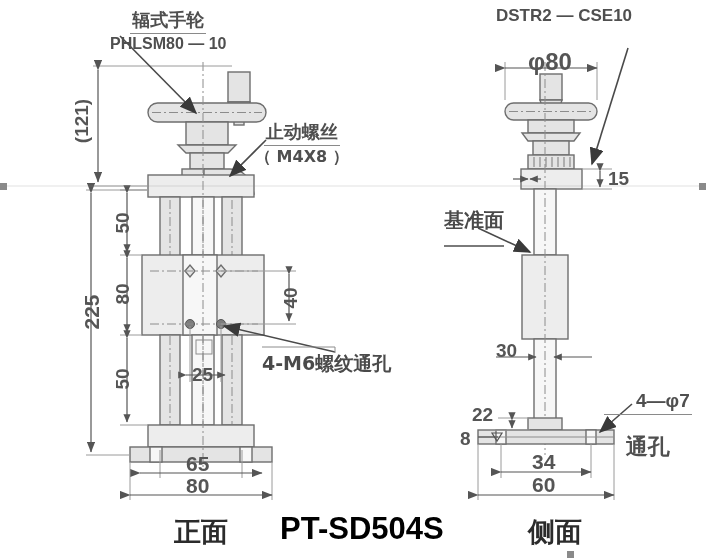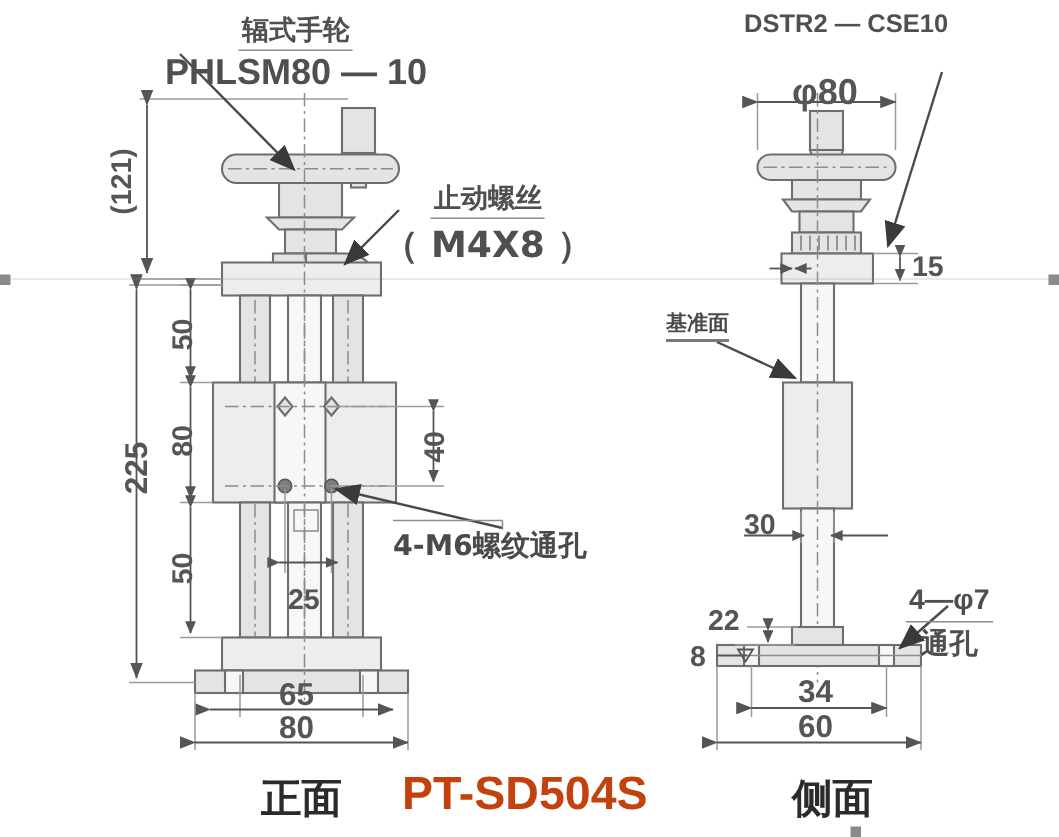--- a/index.html
+++ b/index.html
@@ -18,21 +18,21 @@
   .dim{position:absolute;white-space:nowrap;color:#555;font-weight:bold;
        font-family:"Liberation Sans","DejaVu Sans",sans-serif;font-size:19px;}
   .vdim{transform:rotate(-90deg);transform-origin:50% 50%;}
   .title{position:absolute;white-space:nowrap;font-weight:bold;font-size:27px;color:#2b2b2b;
          font-family:"DejaVu Sans","Liberation Sans",sans-serif;}
   .partno{position:absolute;white-space:nowrap;font-weight:bold;font-size:31px;
           letter-spacing:0px;
           font-family:"Liberation Sans","DejaVu Sans",sans-serif;}
   .lead-label{position:absolute;white-space:nowrap;text-align:center;color:#4f4f4f;}
   .lead-label .l1{font-size:18px;font-weight:bold;border-bottom:1.5px solid #8a8a8a;display:inline-block;padding:0 2px 1px 2px;}
-  .lead-label .l2{font-size:24px;font-weight:bold;display:block;margin-top:1px;}
+  .lead-label .l2{font-size:16px;font-weight:bold;display:block;margin-top:1px;}
   .sm .l1{font-size:14px;}
   .sm .l2{font-size:17px;}
   .selbox{position:absolute;width:7px;height:7px;background:#8a8a8a;}
 </style>
 </head>
 <body>
 
 <div id="stage">
 
   <svg id="dwg" viewBox="0 0 706 558" xmlns="http://www.w3.org/2000/svg">
@@ -247,47 +247,47 @@
   </div>
 
   <div class="lead-label sm" style="left:496px;top:5px;">
     <span class="l2">DSTR2 — CSE10</span>
   </div>
 
   <div class="txt cn" style="left:262px;top:351px;font-size:19px;">
     <span>4-M6螺纹通孔</span>
   </div>
 
-  <div class="txt cn" style="left:444px;top:207px;font-size:14px;border-bottom:2px solid #7a7a7a;padding-bottom:1px;">
+  <div class="txt cn" style="left:444px;top:207px;font-size:20px;border-bottom:2px solid #7a7a7a;padding-bottom:11px;">
     <span>基准面</span>
   </div>
 
   <div class="lead-label sm" style="left:604px;top:390px;">
-    <span class="l1" style="font-size:19px;border-bottom:none;">4—φ7</span>
-    <span class="l2 cn" style="font-size:19px;border-top:1.5px solid #8a8a8a;padding-top:1px;">通孔</span>
+    <span class="l1" style="font-size:19px;border-bottom:none;margin-left:30px;">4—φ7</span>
+    <span class="l2 cn" style="font-size:22px;border-top:1.5px solid #8a8a8a;padding-top:17px;">通孔</span>
   </div>
 
   <div class="dim vdim" style="left:52px;top:110px;width:60px;text-align:center;"><span>(121)</span></div>
   <div class="dim vdim" style="left:62px;top:300px;width:60px;text-align:center;font-size:21px;"><span>225</span></div>
   <div class="dim vdim" style="left:100px;top:212px;width:46px;text-align:center;"><span>50</span></div>
   <div class="dim vdim" style="left:100px;top:283px;width:46px;text-align:center;"><span>80</span></div>
   <div class="dim vdim" style="left:100px;top:368px;width:46px;text-align:center;"><span>50</span></div>
   <div class="dim vdim" style="left:268px;top:287px;width:46px;text-align:center;"><span>40</span></div>
-  <div class="dim" style="left:192px;top:390px;"><span>25</span></div>
+  <div class="dim" style="left:192px;top:364px;"><span>25</span></div>
   <div class="dim" style="left:186px;top:452px;font-size:21px;"><span>65</span></div>
   <div class="dim" style="left:186px;top:474px;font-size:21px;"><span>80</span></div>
 
   <div class="dim" style="left:528px;top:48px;font-size:24px;"><span>φ80</span></div>
   <div class="dim" style="left:608px;top:168px;"><span>15</span></div>
   <div class="dim" style="left:496px;top:340px;"><span>30</span></div>
   <div class="dim" style="left:472px;top:404px;"><span>22</span></div>
   <div class="dim" style="left:460px;top:428px;"><span>8</span></div>
   <div class="dim" style="left:532px;top:450px;font-size:21px;"><span>34</span></div>
   <div class="dim" style="left:532px;top:473px;font-size:21px;"><span>60</span></div>
 
   <div class="title cn" style="left:528px;top:514px;"><span>侧面</span></div>
   <div class="title cn" style="left:174px;top:514px;"><span>正面</span></div>
-  <div class="partno" style="left:268px;top:511px;color:#c2410c;"><span>PT-SD504S</span></div>
+  <div class="partno" style="left:280px;top:511px;color:#000000;"><span>PT-SD504S</span></div>
 
   <div class="selbox" style="left:0px;top:183px;"></div>
   <div class="selbox" style="left:699px;top:183px;"></div>
   <div class="selbox" style="left:567px;top:551px;"></div>
 </div>
 
 </body></html>

